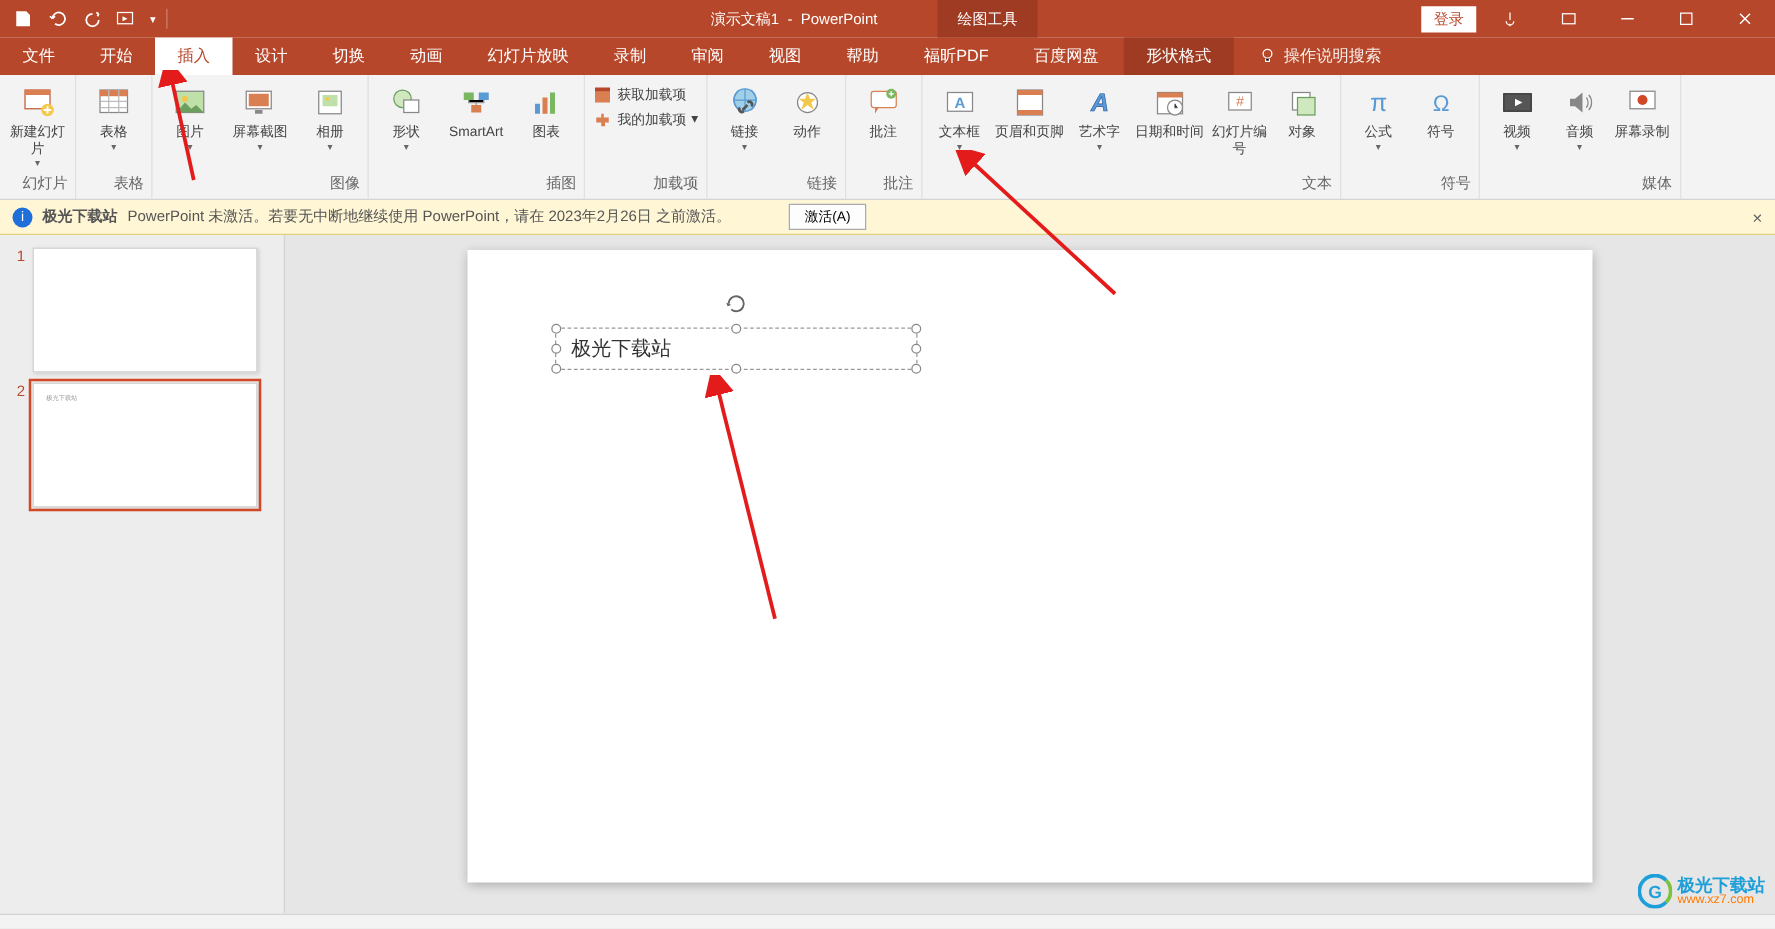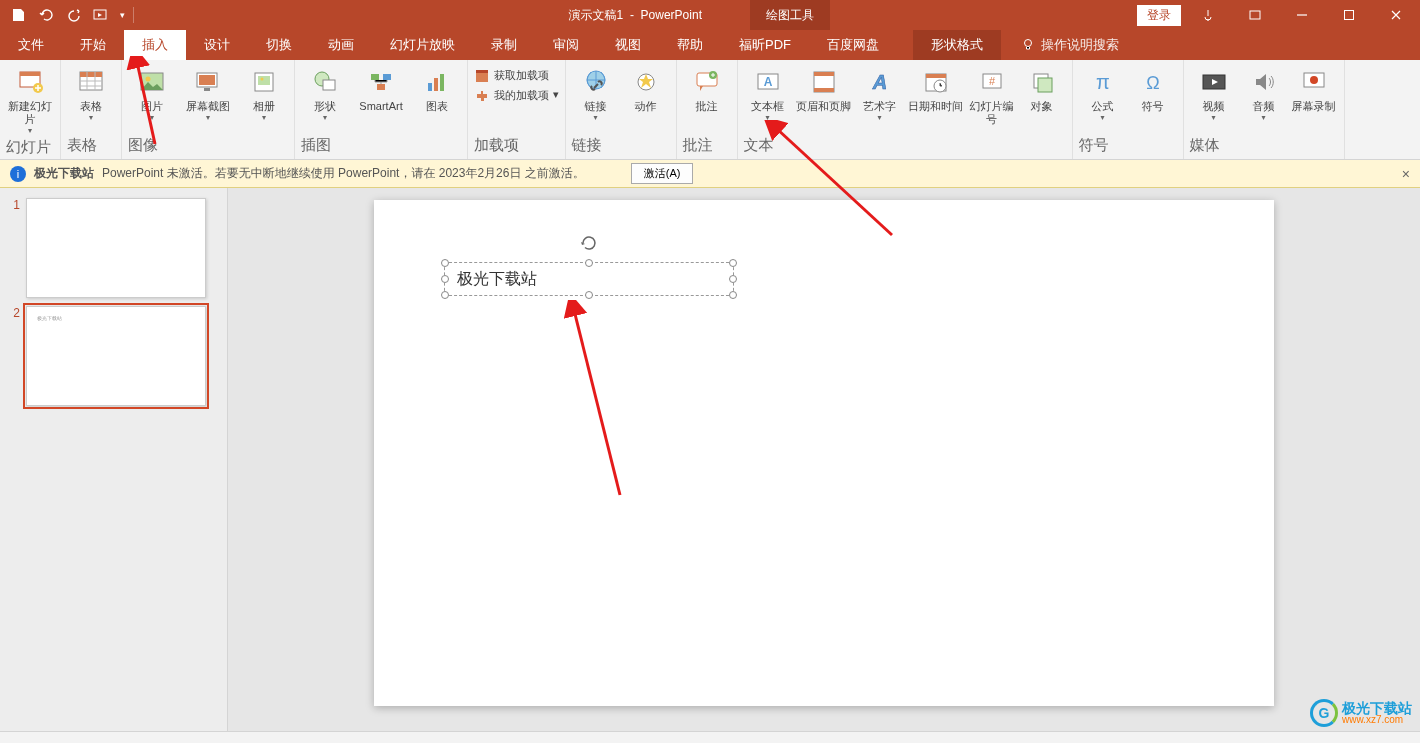--- a/index.html
+++ b/index.html
@@ -14,21 +14,21 @@
 .win-btn { width:40px; height:30px; display:flex; align-items:center; justify-content:center; cursor:pointer; }
 .context-tab { position:absolute; top:0; left:750px; width:80px; height:30px; background:#9e3b22; display:flex; align-items:center; justify-content:center; color:#fff; font-size:12px; }
 .tabbar { height:30px; background:#b7472a; display:flex; align-items:center; color:#fff; font-size:13px; }
 .tab { padding:0 18px; height:30px; display:flex; align-items:center; cursor:pointer; }
 .tab.active { background:#ffffff; color:#b7472a; }
 .tab.context { background:#9e3b22; }
 .tell-me { display:flex; align-items:center; gap:6px; margin-left:20px; color:rgba(255,255,255,.9); }
 .ribbon { height:100px; background:#f3f3f3; border-bottom:1px solid #d4d4d4; display:flex; }
 .group { border-right:1px solid #e0e0e0; display:flex; flex-direction:column; padding:2px 6px 0; }
 .group-items { display:flex; flex:1; align-items:flex-start; gap:2px; }
-.group-label { text-align:left; font-size:15px; color:#666; padding:2px 0 4px; }
+.group-label { text-align:right; font-size:12px; color:#666; padding:2px 0 4px; }
 .rbtn { display:flex; flex-direction:column; align-items:center; justify-content:flex-start; width:48px; padding-top:4px; cursor:pointer; font-size:11px; color:#444; text-align:center; line-height:1.2; }
 .rbtn.wide { width:60px; }
 .rbtn .ico { width:32px; height:32px; display:flex; align-items:center; justify-content:center; margin-bottom:2px; }
 .rbtn .caret { font-size:8px; color:#666; }
 .addins { display:flex; flex-direction:column; gap:4px; padding-top:6px; }
 .addin-row { display:flex; gap:4px; font-size:11px; color:#444; cursor:pointer; }
 .msgbar { height:28px; background:#fff6d5; border-bottom:1px solid #e0d080; display:flex; align-items:center; padding:0 10px; font-size:12px; color:#555; gap:8px; }
 .msgbar .info-ico { width:16px; height:16px; border-radius:50%; background:#1e6fd9; color:#fff; display:flex; align-items:center; justify-content:center; font-size:11px; }
 .msgbar .activate-btn { margin-left:38px; border:1px solid #aaa; background:#fdfdfd; padding:2px 12px; font-size:11px; cursor:pointer; }
 .msgbar .close-x { margin-left:auto; cursor:pointer; color:#666; font-size:14px; }
@@ -123,21 +123,21 @@
   <div class="tab">设计</div>
   <div class="tab">切换</div>
   <div class="tab">动画</div>
   <div class="tab">幻灯片放映</div>
   <div class="tab">录制</div>
   <div class="tab">审阅</div>
   <div class="tab">视图</div>
   <div class="tab">帮助</div>
   <div class="tab">福昕PDF</div>
   <div class="tab">百度网盘</div>
-  <div class="tab context" style="margin-left:16px">形状格式</div>
+  <div class="tab context" style="margin-left:2px">形状格式</div>
   <div class="tell-me">
     <svg width="14" height="14" viewBox="0 0 14 14">
         <circle cx="7" cy="5" r="3.5" fill="none" stroke="#fff"></circle>
         <path stroke="#fff" d="M5.5 9v2h3V9"></path>
       </svg>
     <span>操作说明搜索</span>
   </div>
 </div>
 
 <div class="ribbon">

